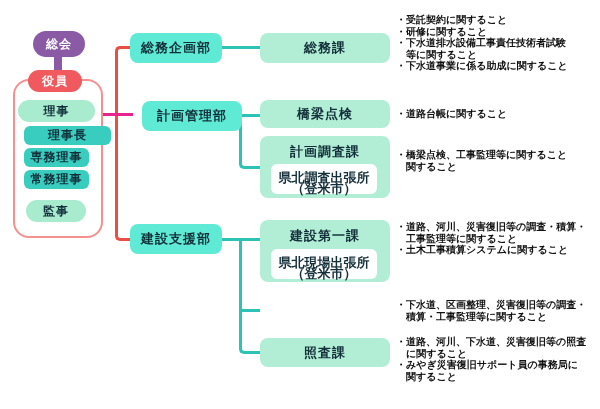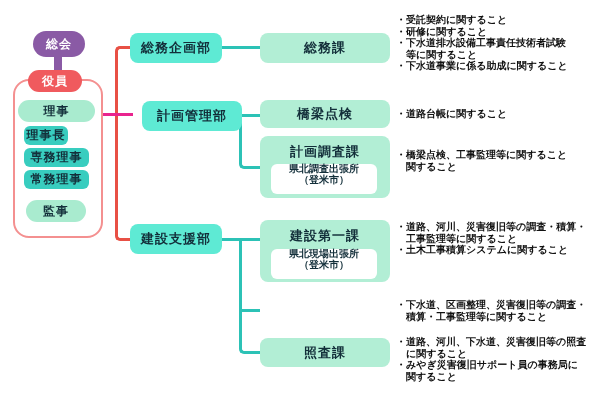--- a/index.html
+++ b/index.html
@@ -39,22 +39,22 @@
     font-weight:bold;font-size:13px;letter-spacing:1px;
   }
   .sect{
     background:#b2eed5;color:#132f3a;border-radius:8px;
     font-weight:bold;font-size:13px;letter-spacing:1px;text-align:center;
   }
   .sect.center{display:flex;align-items:center;justify-content:center;}
   .sect.top{padding-top:7px;}
   .office{
     background:#ffffff;border-radius:6px;color:#132f3a;
-    font-size:10px;font-weight:bold;letter-spacing:0;line-height:10.5px;
-    display:flex;align-items:flex-start;justify-content:center;text-align:center;
+    font-size:13px;font-weight:bold;letter-spacing:0;line-height:10.5px;
+    display:flex;align-items:flex-end;justify-content:center;text-align:center;
     white-space:pre-line;
   }
   
   .notes{display:flex;flex-direction:column;gap:0px;width:200px;}
   .note{
     position:relative;padding-left:9px;
     font-size:10px;line-height:11.5px;font-weight:bold;color:#111111;
     white-space:pre-line;letter-spacing:0px;
   }
   .note::before{content:"・";position:absolute;left:-1px;top:0;}
@@ -81,21 +81,21 @@
 
   <div class="abs officers-frame" style="left:13px;top:79px;width:90px;height:159px;z-index:0;"></div>
 
   <div class="abs pill red" style="left:28px;top:70px;width:54px;height:22px;z-index:2;">
     <span>役員</span>
   </div>
 
   <div class="abs pill mint" style="left:18px;top:100px;width:77px;height:22px;z-index:1;">
     <span>理事</span>
   </div>
-  <div class="abs pill teal" style="left:24px;top:126px;width:44px;height:19px;z-index:1;">
+  <div class="abs pill teal" style="left:24px;top:126px;width:87px;height:19px;z-index:1;">
     <span>理事長</span>
   </div>
   <div class="abs pill teal" style="left:24px;top:148px;width:65px;height:19px;z-index:1;">
     <span>専務理事</span>
   </div>
   <div class="abs pill teal" style="left:24px;top:170px;width:65px;height:19px;z-index:1;">
     <span>常務理事</span>
   </div>
   <div class="abs pill mint" style="left:26px;top:200px;width:60px;height:22px;z-index:1;">
     <span>監事</span>

